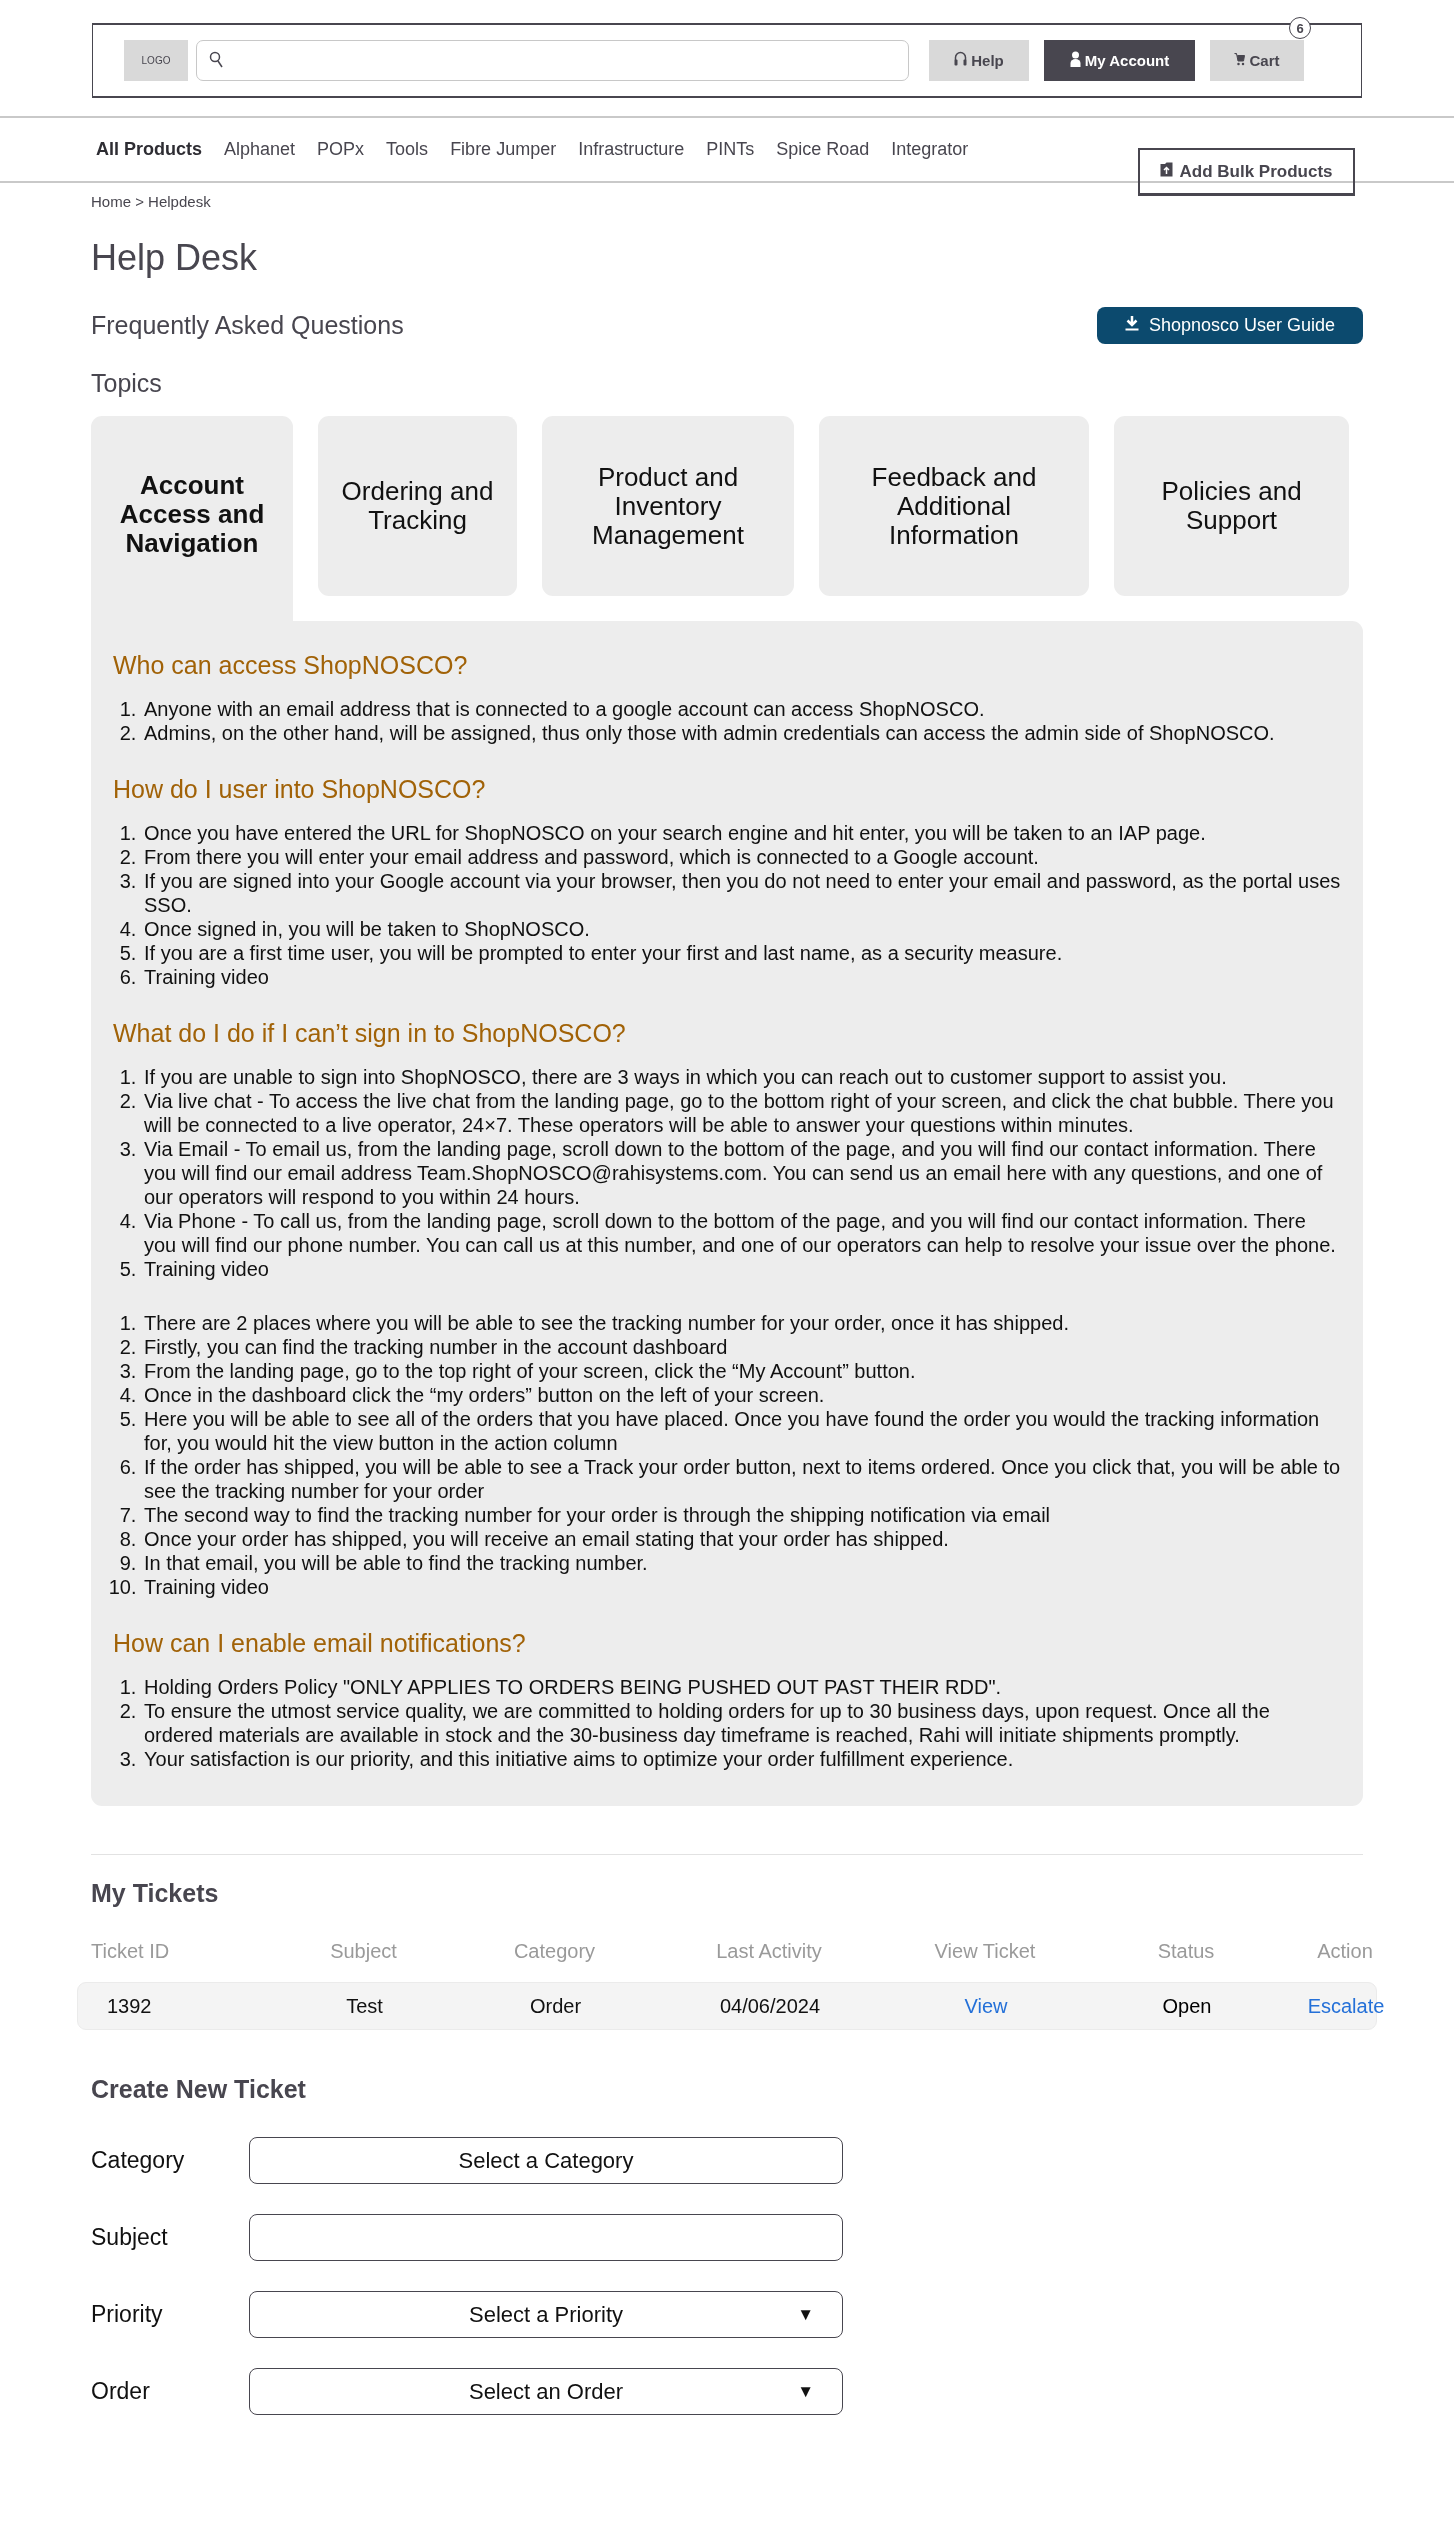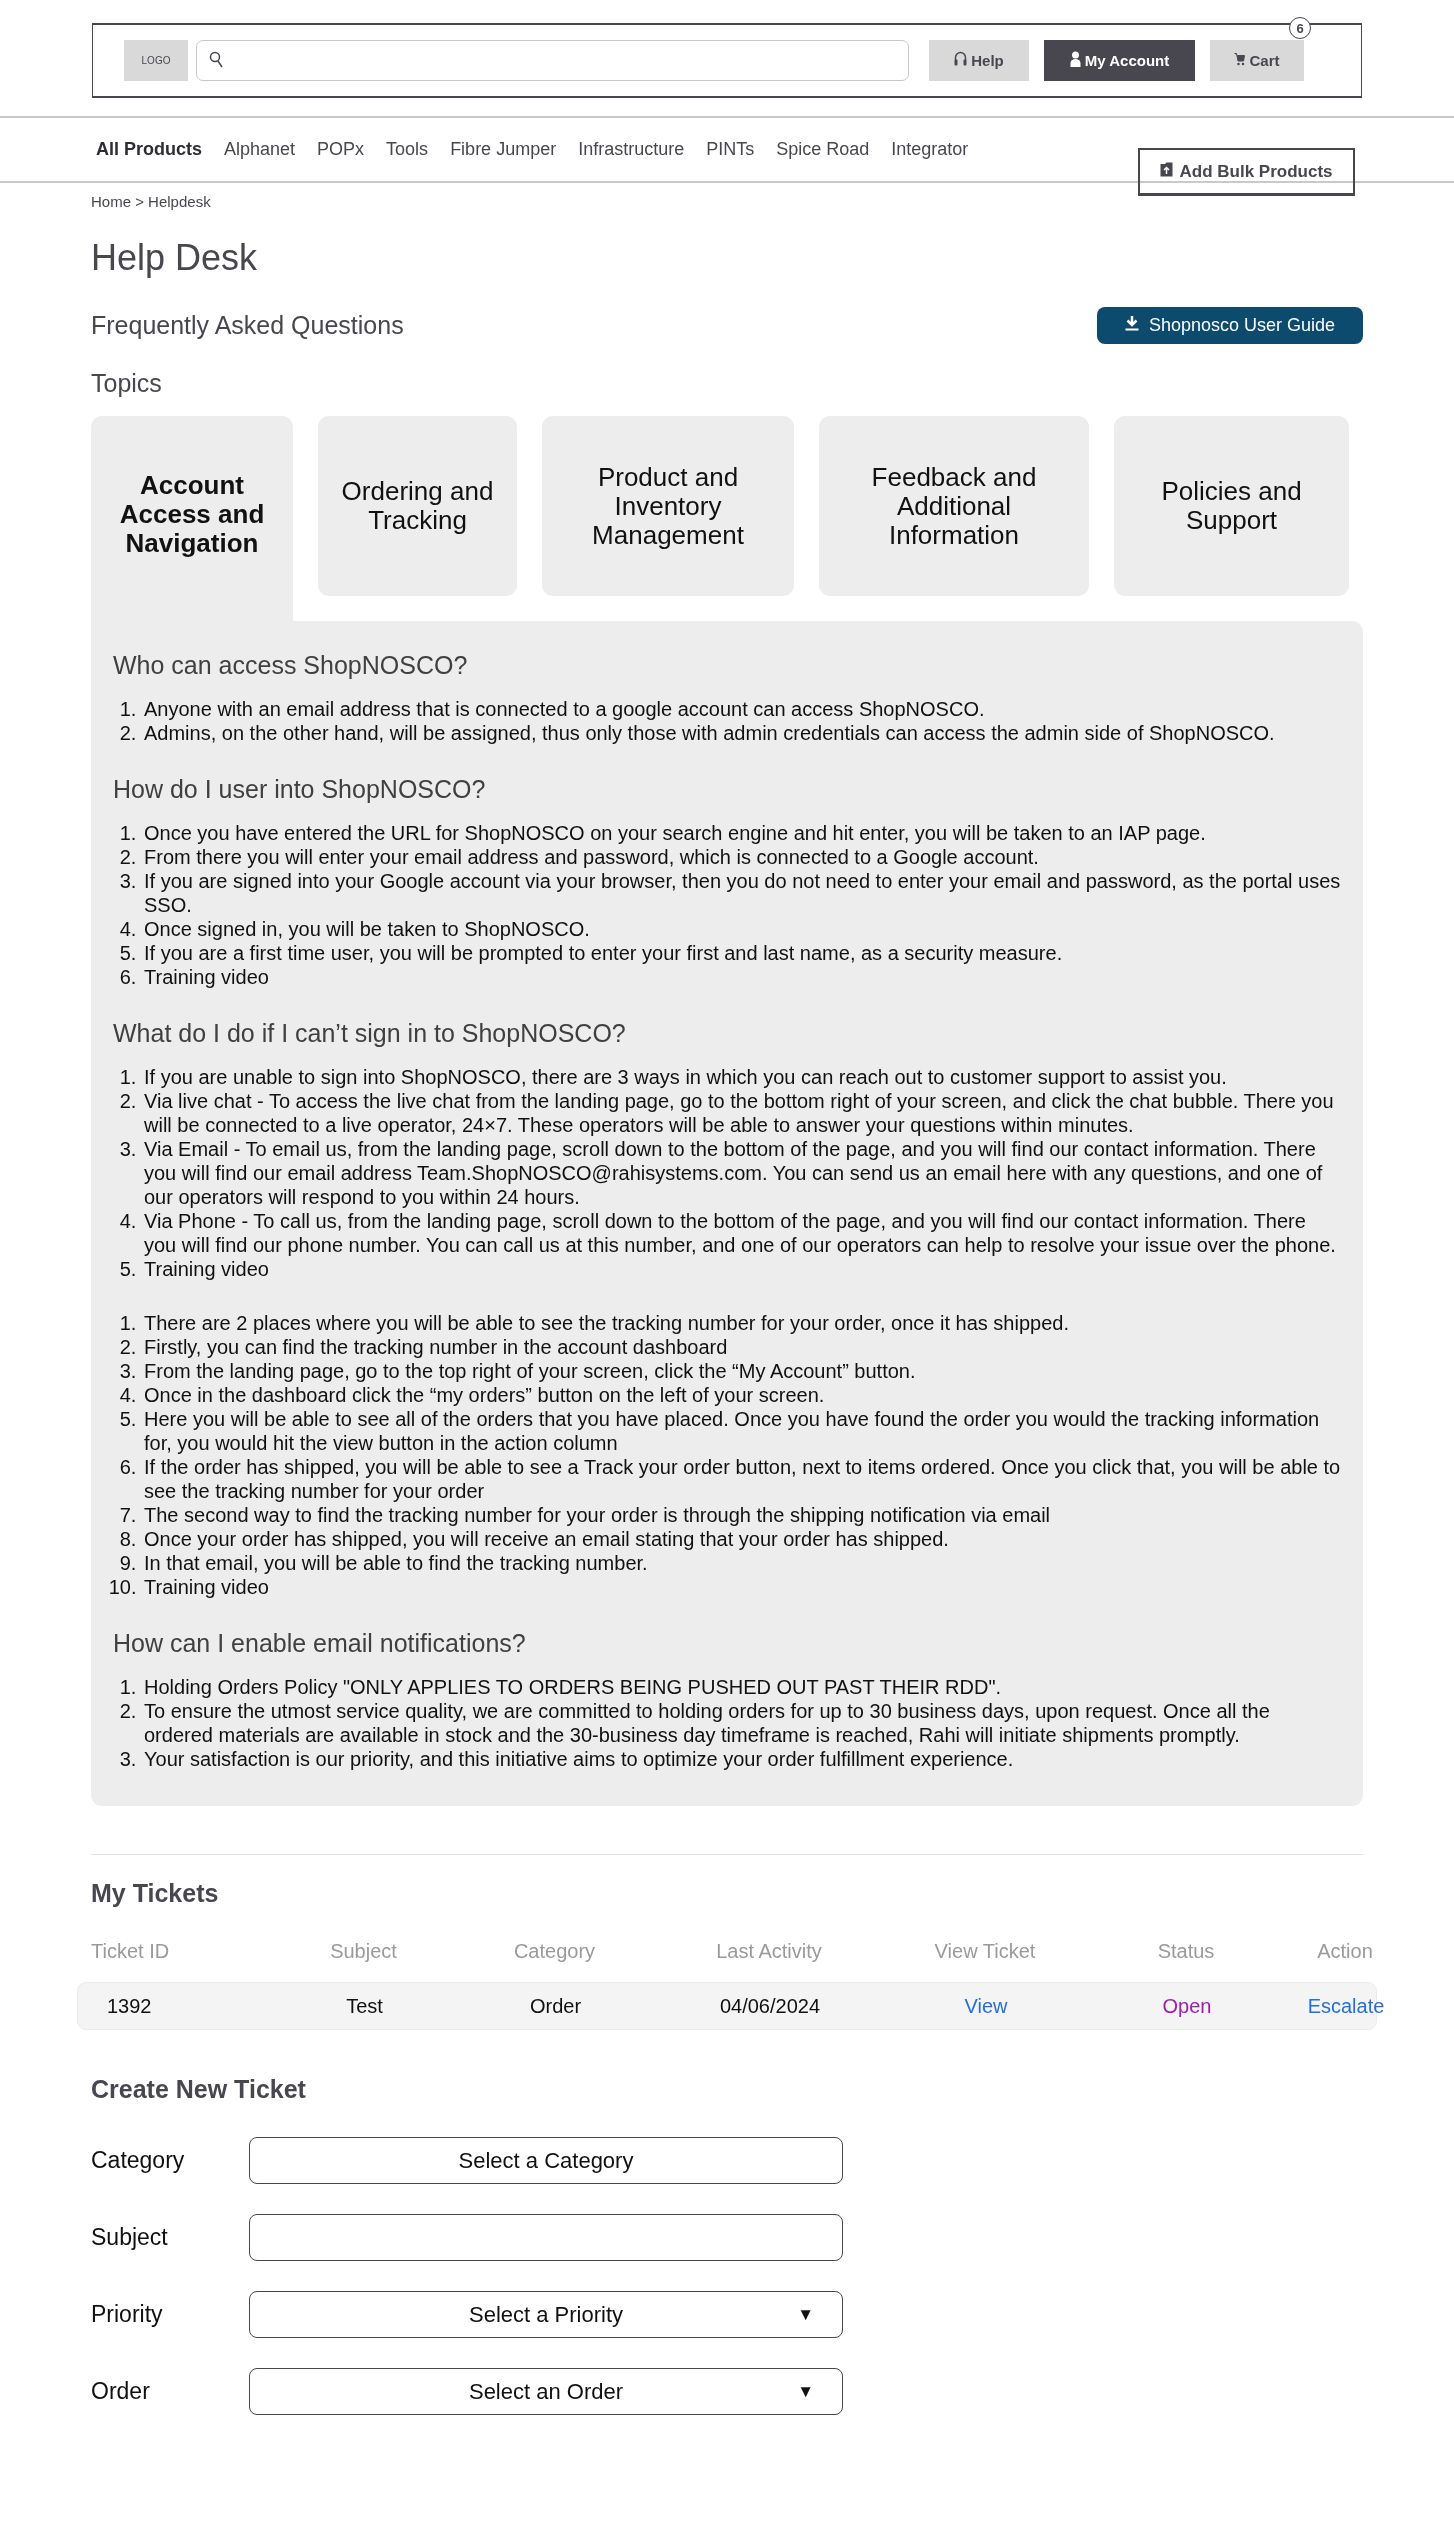--- a/index.html
+++ b/index.html
@@ -50,36 +50,36 @@
   .tab { background:#ededed; border-radius: 11px; height: 180px; display:flex; align-items:center; justify-content:center; text-align:center;
     font-size: 26px; line-height: 29px; color:#111; margin-right: 25px; padding: 16px 12px; }
   .tab.active { height: 205px; border-radius: 11px 11px 0 0; font-weight: bold; padding-bottom: 25px; }
   .tab:nth-child(1) { width: 202px; }
   .tab:nth-child(2) { width: 199px; }
   .tab:nth-child(3) { width: 252px; }
   .tab:nth-child(4) { width: 270px; }
   .tab:nth-child(5) { width: 235px; margin-right: 0; }
 
   .faq-panel { background:#ededed; border-radius: 0 11px 11px 11px; padding: 25px 22px 35px 22px; color:#111; }
-  .faq-q { font-size: 25px; font-weight: normal; margin-top: 20px; margin-bottom: 17px; color:#404040; }
+  .faq-q { font-size: 25px; font-weight: normal; margin-top: 20px; margin-bottom: 17px; color:#a16207; }
   .faq-q:first-child { margin-top: 5px; }
   .faq-list { font-size: 20px; line-height: 24px; padding-left: 29px; margin-bottom: 30px; }
   .faq-list li { padding-left: 2px; }
 
   .divider { border-top: 1.5px solid #e2e2e2; margin-top: 48px; }
   .section-title { font-size: 25px; color:#48464f; margin-top: 24px; }
 
   .tickets-head { display:grid; grid-template-columns: 185px 175px 207px 222px 210px 192px 126px; margin-top: 32px; font-size: 20px; color:#9a9a9a; }
   .tickets-head div, .ticket-row div { text-align: left; }
   .tickets-head div:nth-child(n+2), .ticket-row div:nth-child(n+2) { text-align: center; }
   .ticket-row { display:grid; grid-template-columns: 185px 175px 207px 222px 210px 192px 126px; background:#f4f4f4; border:1.5px solid #ebebeb; border-radius: 9px;
     height: 48px; align-items:center; margin: 19px -14px 0 -14px; padding: 0 14px; font-size: 20px; color:#111; }
   .ticket-row div:first-child { padding-left: 15px; }
   .link-blue { color:#2470d8; cursor:pointer; }
-  .status-open { color:#a21caf; }
+  .status-open { color:#000000; }
 
   .form { margin-top: 33px; }
   .form-row { display:flex; align-items:center; margin-bottom: 30px; }
   .form-label { width: 158px; font-size: 23px; color:#111; }
   .form-control { width: 594px; height: 47px; border: 1.5px solid #48464f; border-radius: 8px; background:#fff; display:flex; align-items:center; justify-content:center;
     font-size: 22px; color:#111; position: relative; }
   .form-control input { width: 100%; height: 100%; border: none; background: transparent; outline: none; font-size: 22px; padding: 0 12px; }
   .caret { position:absolute; right: 28px; top: 50%; transform: translateY(-50%); font-size: 17px; }
 </style>
 </head>

